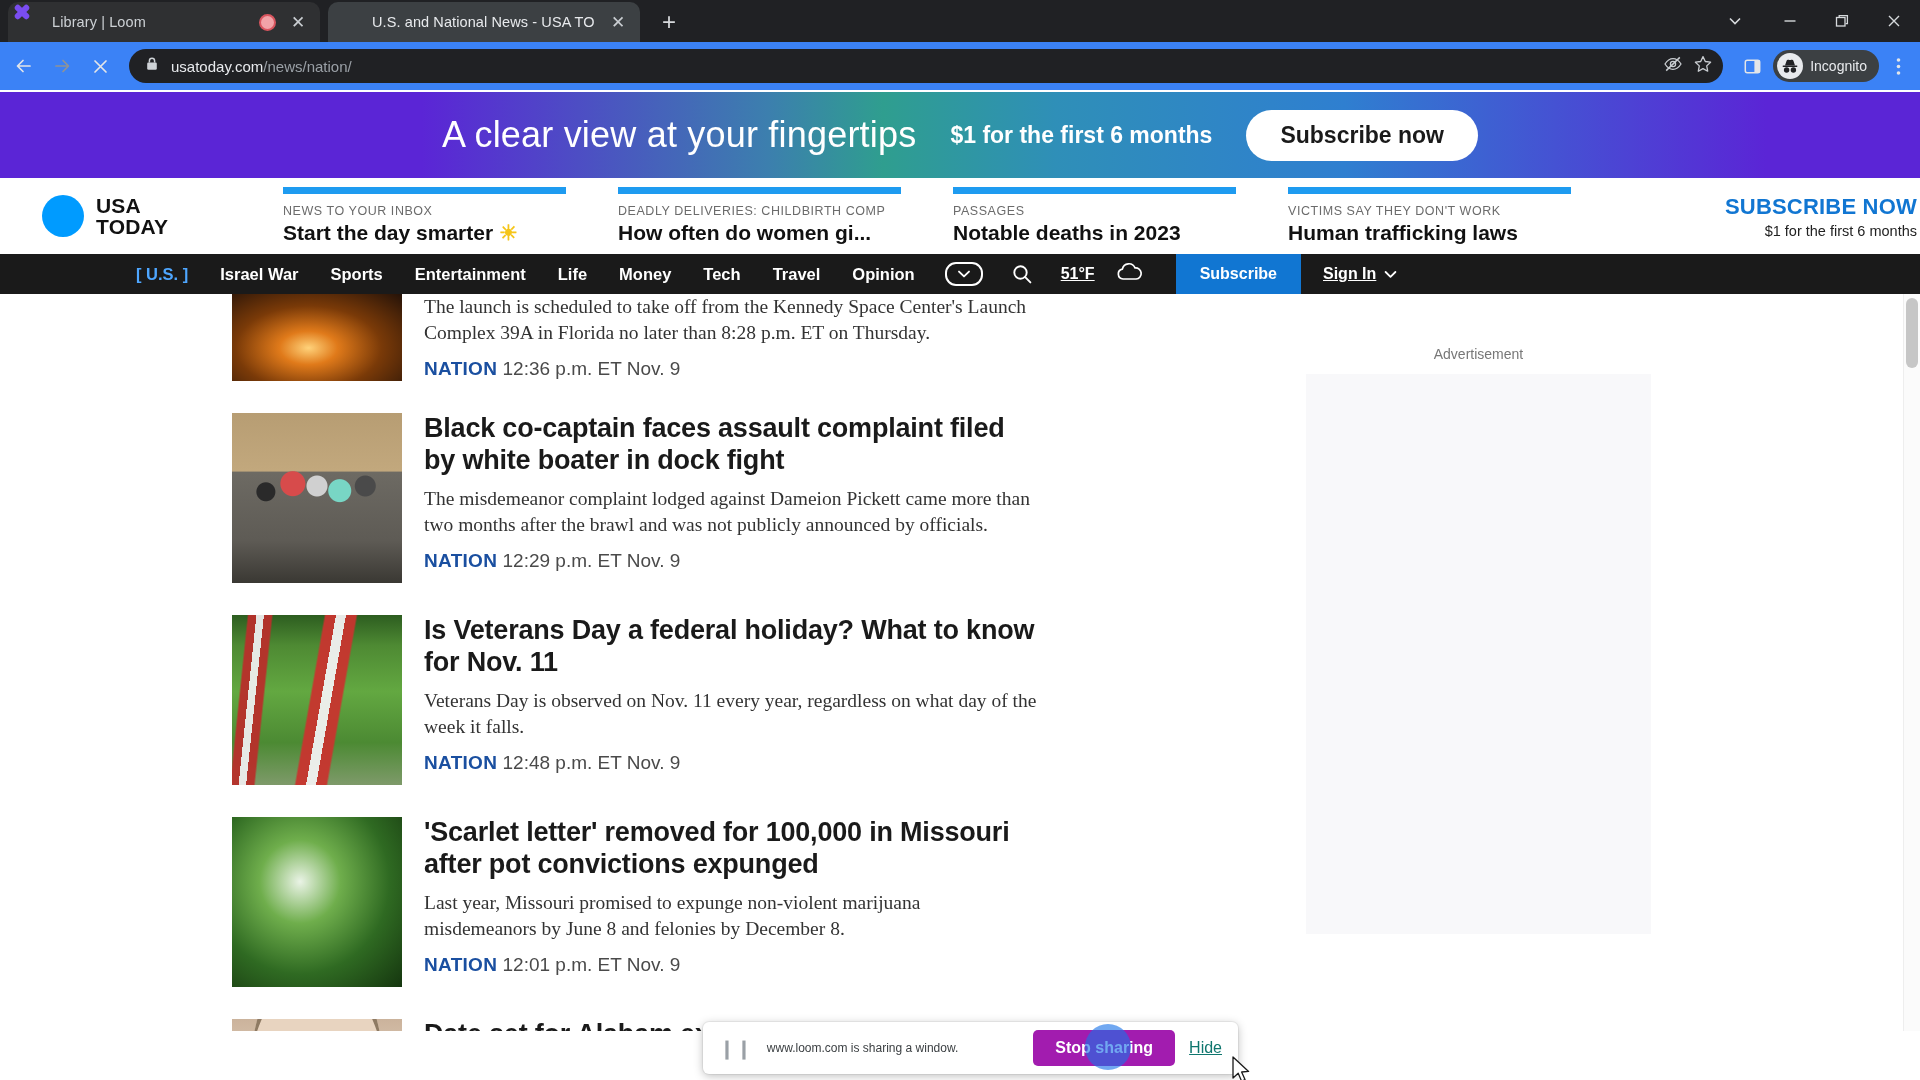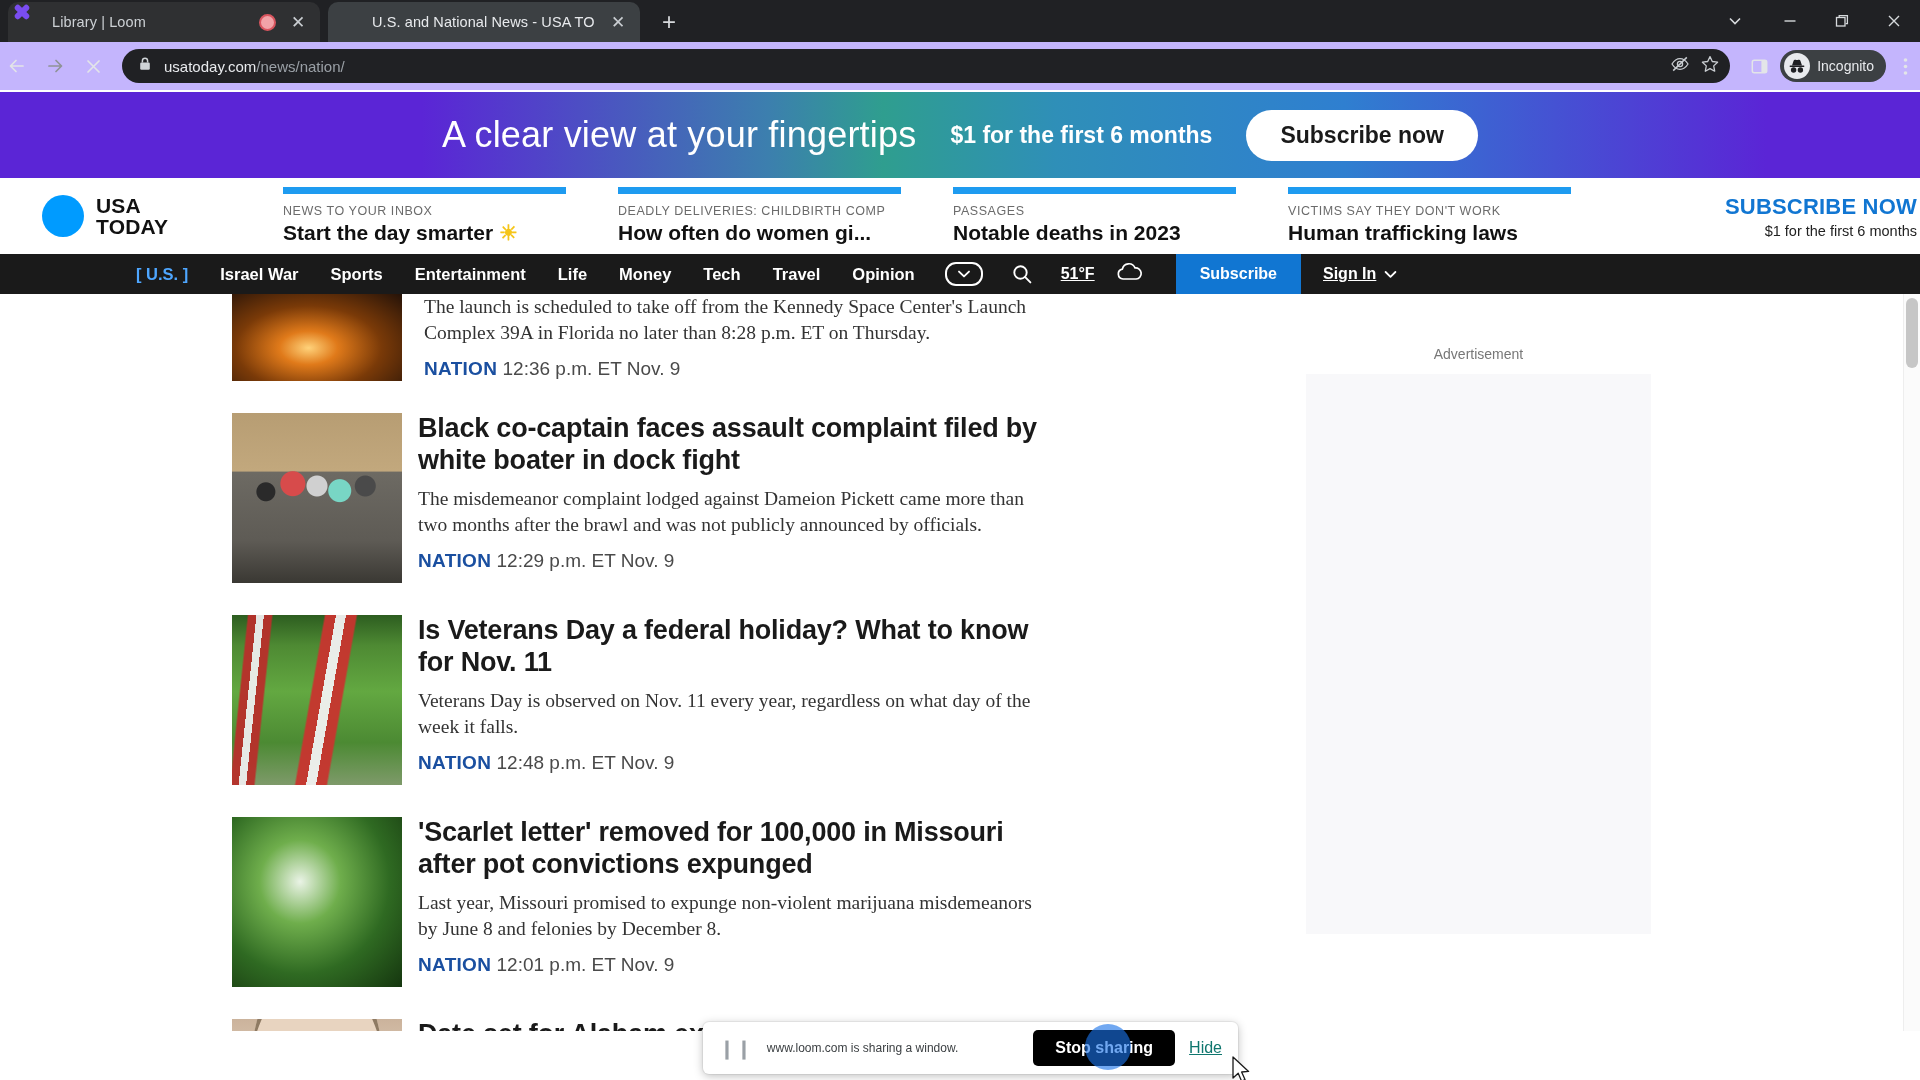--- a/index.html
+++ b/index.html
@@ -57,21 +57,21 @@
     display:flex;align-items:center;justify-content:center;
     color:#d6d9dc; font-size:24px; font-weight:300;
   }
   .winbtns { margin-left:auto; display:flex; align-items:center; height:42px; }
   .winbtn {
     width:52px;height:42px;display:flex;align-items:center;justify-content:center;
     color:#d6d9dc;
   }
   .winbtn.chev { width:58px; }
 
-  .toolbar { height: 48px; background:#c4b5fd; display:flex; align-items:center; padding: 0 0; gap:4px; }
+  .toolbar { height: 48px; background:#3b82f6; display:flex; align-items:center; padding: 0 7px; gap:4px; }
   .tbtn {
     width:34px;height:34px;border-radius:50%;
     display:flex;align-items:center;justify-content:center; color:#e3e5e8; flex:0 0 34px;
   }
   .tbtn.dim { color:#8f9397; }
   .omnibox {
     flex:1; height:34px; background:#202124; border-radius:17px;
     display:flex; align-items:center; padding: 0 10px 0 16px; margin: 0 8px;
     gap: 12px; min-width:0;
   }
@@ -136,21 +136,21 @@
     background:#1176d2; color:#fff; font-size:16px; font-weight:700;
     height:40px; display:flex;align-items:center; padding: 0 24px; margin-left: 16px;
   }
   .nav-signin { display:flex;align-items:center;gap:8px; padding:0 22px; color:#fff; font-size:16px; font-weight:700; }
   .nav-signin span.t { text-decoration:underline; }
 
   
   .content { position:relative; height: 737px; background:#fff; overflow:hidden; }
   .content-inner { display:flex; padding-left: 232px; padding-top:0; }
   .stream { width: 805px; flex:0 0 805px; }
-  .article { display:flex; gap:16px; padding: 14px 0 18px 0; }
+  .article { display:flex; gap:22px; padding: 14px 0 18px 0; }
   .thumb { width: 170px; height: 170px; flex:0 0 170px; background:#ddd; overflow:hidden; position:relative; }
   .art-body { flex:1; min-width:0; }
   .art-title {
     font-size: 27px; font-weight:800; line-height:1.17; color:#1a1a1a;
     letter-spacing:-.2px; margin-bottom:10px;
   }
   .art-desc {
     font-family:"Liberation Serif", serif;
     font-size:19.5px; line-height:1.34; color:#333; margin-bottom:12px;
   }
@@ -172,21 +172,21 @@
   
   .sharebar {
     position:absolute; left: 703px; bottom: 6px; width: 535px; height: 52px;
     background:#fff; border-radius:6px;
     box-shadow: 0 2px 10px rgba(0,0,0,.26), 0 0 0 1px rgba(0,0,0,.05);
     display:flex; align-items:center; padding: 0 16px; gap:14px;
   }
   .pause-ico { color:#9aa0a6; font-size:19px; letter-spacing:1px; }
   .share-text { font-size:12px; color:#3c4043; flex:1; }
   .stop-btn {
-    background:#000000; color:#fff; font-size:16px; font-weight:600;
+    background:#a21caf; color:#fff; font-size:16px; font-weight:600;
     padding: 9px 22px; border-radius:5px; border:none; position:relative;
   }
   .hide-link { color:#0f766e; font-size:16px; text-decoration:underline;text-align:center; }
   .click-halo {
     position:absolute; left: 53%; top: 50%; transform: translate(-50%,-52%);
     width: 46px; height:46px; border-radius:50%; background: rgba(26,115,232,.62);
     pointer-events:none;
   }
   .cursor { position:absolute; left: 198px; top: 26px; width:0;height:0; }
   .cursor svg { position:absolute; left:0; top:0; }

